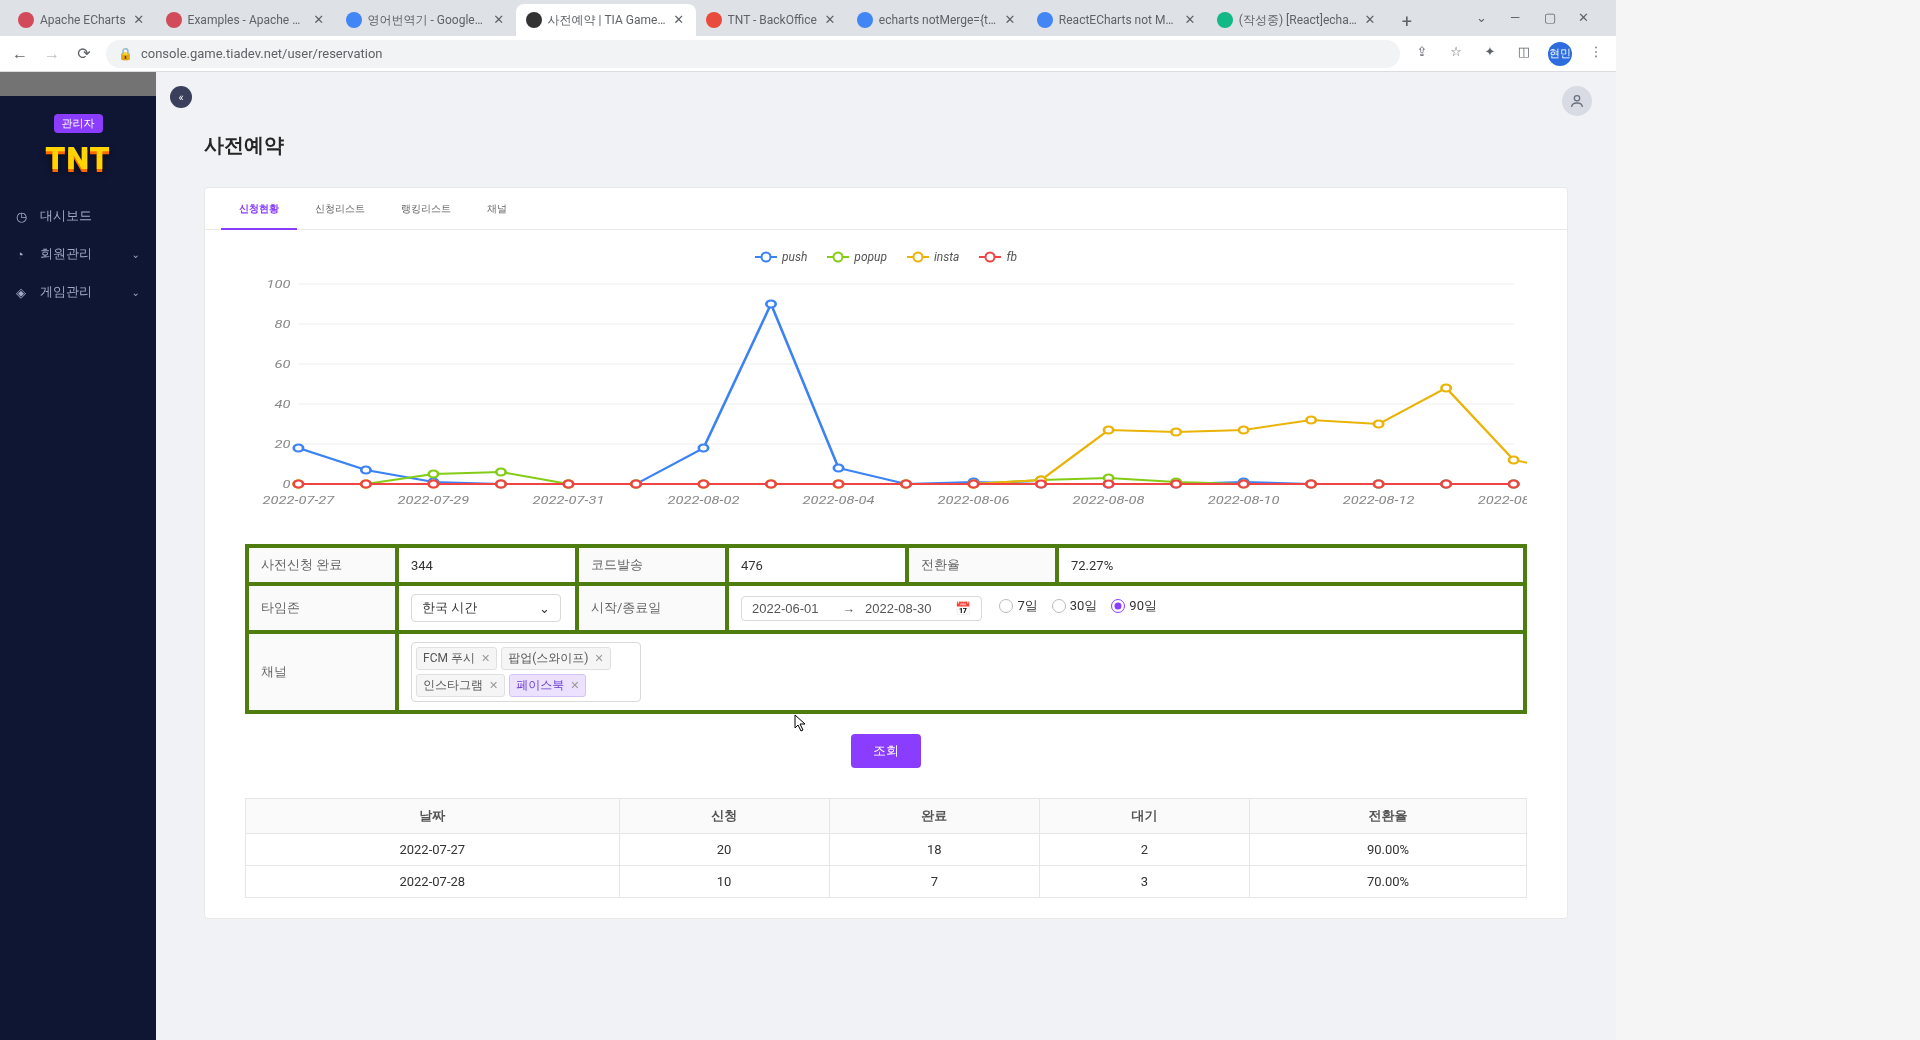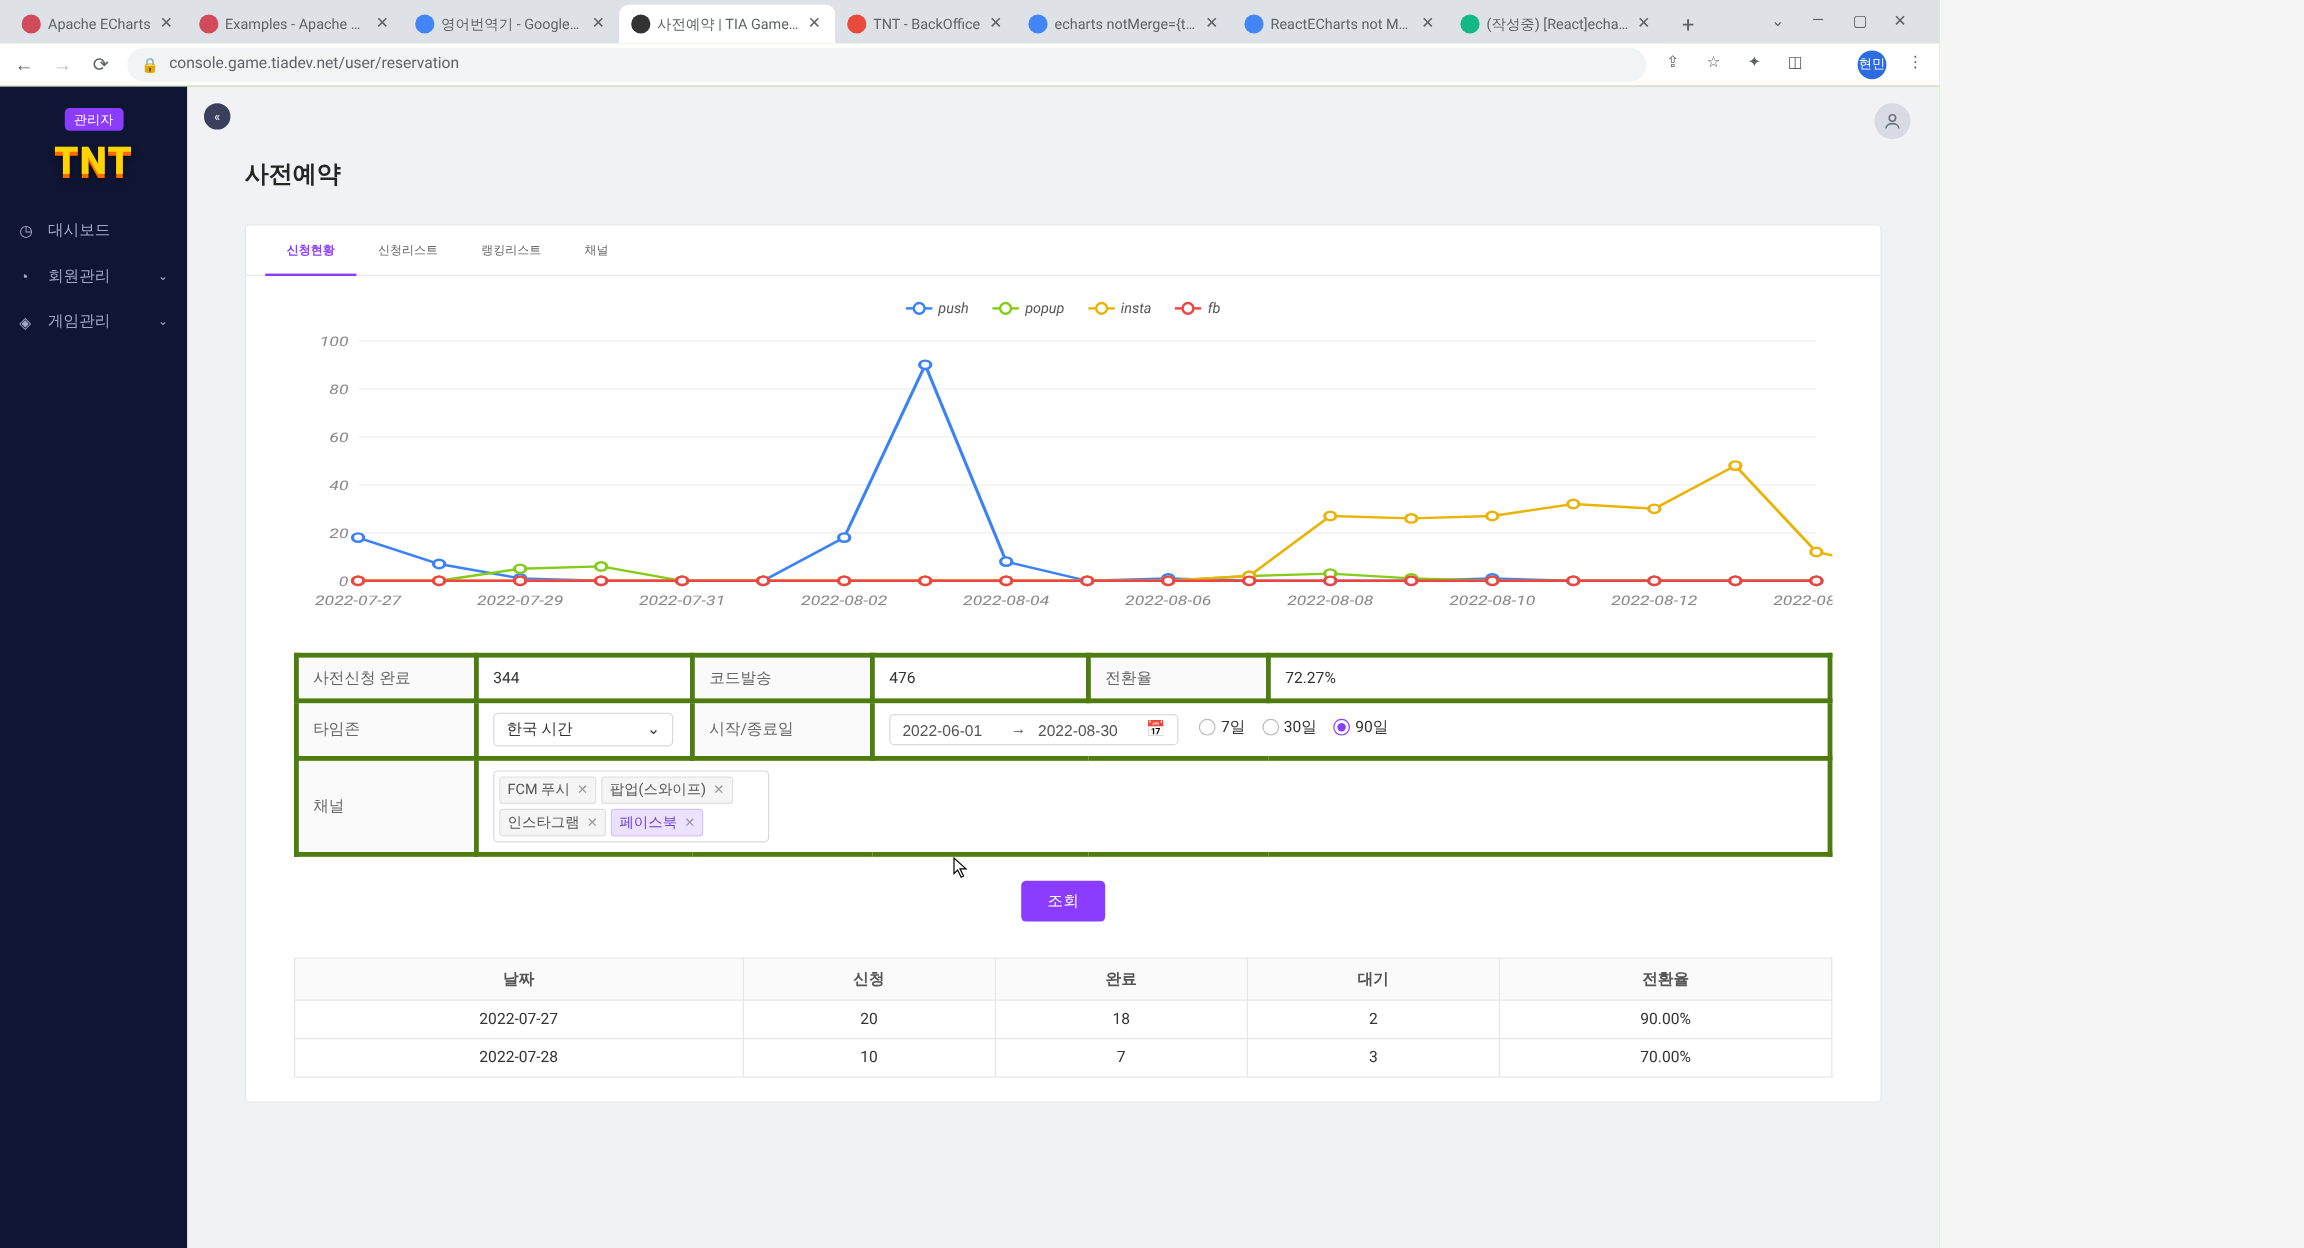--- a/index.html
+++ b/index.html
@@ -1,41 +1,41 @@
 <!DOCTYPE html>
 <html><head>
 <meta charset="utf-8">
 <style>
 * { box-sizing: border-box; margin: 0; padding: 0; }
 body { font-family: -apple-system, "Segoe UI", Roboto, Arial, sans-serif; font-size: 13px; color: #333; background: #f5f5f5; overflow: hidden; }
 
 
-.browser { width: 1616px; height: 1040px; display: flex; flex-direction: column; background: #84cc16; }
+.browser { width: 1616px; height: 1040px; display: flex; flex-direction: column; background: #737373; }
 .tab-strip { height: 36px; background: #dee1e6; display: flex; align-items: flex-end; padding: 0 8px; gap: 0; }
 .tab { height: 32px; background: #dee1e6; border-radius: 8px 8px 0 0; display: flex; align-items: center; padding: 0 10px; font-size: 12px; color: #5f6368; max-width: 180px; gap: 6px; cursor: pointer; }
 .tab.active { background: #fff; }
 .tab .favicon { width: 16px; height: 16px; flex: none; border-radius: 50%; display: inline-block; }
 .tab .tab-title { flex: 1; white-space: nowrap; overflow: hidden; text-overflow: ellipsis; }
 .tab .tab-close { width: 14px; height: 14px; flex: none; color: #5f6368; font-size: 13px; line-height: 14px; text-align: center; }
 .new-tab { width: 28px; height: 28px; font-size: 18px; color: #5f6368; text-align: center; line-height: 28px; cursor: pointer; margin-left: 6px; }
 .win-controls { margin-left: auto; display: flex; gap: 18px; padding: 0 14px; align-items: center; height: 100%; }
 .win-btn { width: 16px; height: 16px; color: #5f6368; cursor: pointer; }
 
 .addr-bar { height: 36px; background: #fff; border-bottom: 1px solid #dadce0; display: flex; align-items: center; padding: 0 10px; gap: 12px; }
 .nav-btn { width: 20px; height: 20px; color: #5f6368; cursor: pointer; font-size: 16px; text-align: center; }
 .nav-btn.disabled { color: #c0c0c0; }
 .url-box { flex: 1; height: 28px; background: #f1f3f4; border-radius: 14px; display: flex; align-items: center; padding: 0 12px; gap: 8px; color: #5f6368; font-size: 13px; }
 .lock { font-size: 12px; }
 .addr-icons { display: flex; gap: 14px; align-items: center; }
 .addr-icon { width: 20px; height: 20px; color: #5f6368; cursor: pointer; text-align: center; }
-.avatar-top { width: 24px; height: 24px; border-radius: 50%; background: #2d6cdf; color: #fff; font-size: 11px; display: flex; align-items: center; justify-content: center; margin-left: 28px; }
+.avatar-top { width: 24px; height: 24px; border-radius: 50%; background: #2d6cdf; color: #fff; font-size: 11px; display: flex; align-items: center; justify-content: center; }
 
 
 .app { flex: 1; display: flex; overflow: hidden; }
-.sidebar { width: 156px; background: #0f1633; color: #a0a8c4; display: flex; flex-direction: column; }
+.sidebar { width: 156px; background: #0f1633; color: #a0a8c4; display: flex; flex-direction: column; margin-top: 24px; }
 .logo-box { padding: 18px 0 20px; text-align: center; position: relative; }
 .badge { display: inline-block; background: #8b3dff; color: #fff; font-size: 11px; padding: 2px 8px; border-radius: 4px; margin-bottom: 6px; }
 .logo { font-size: 32px; font-weight: 900; color: #ffd400; text-shadow: 0 3px 0 #ff6a00, 0 5px 6px rgba(0,0,0,.5); letter-spacing: 1px; }
 .nav-item { display: flex; align-items: center; padding: 10px 16px; gap: 10px; font-size: 13px; cursor: pointer; }
 .nav-icon { width: 14px; height: 14px; display: inline-block; }
 .nav-chevron { margin-left: auto; font-size: 10px; }
 
 .main { flex: 1; background: #f0f2f5; overflow-y: auto; position: relative; }
 .collapse-btn { position: absolute; left: 14px; top: 14px; width: 22px; height: 22px; border-radius: 50%; background: #3a3f5c; color: #fff; font-size: 11px; display: flex; align-items: center; justify-content: center; cursor: pointer; }
 .user-btn { position: absolute; right: 24px; top: 14px; width: 30px; height: 30px; border-radius: 50%; background: #d8dbe3; color: #6b7280; display: flex; align-items: center; justify-content: center; cursor: pointer; }

